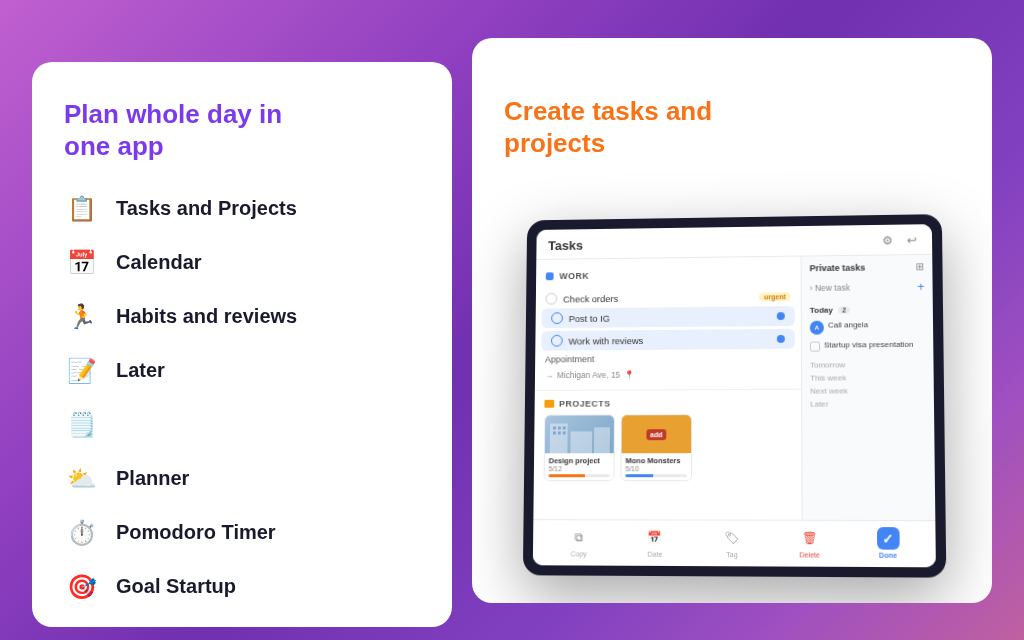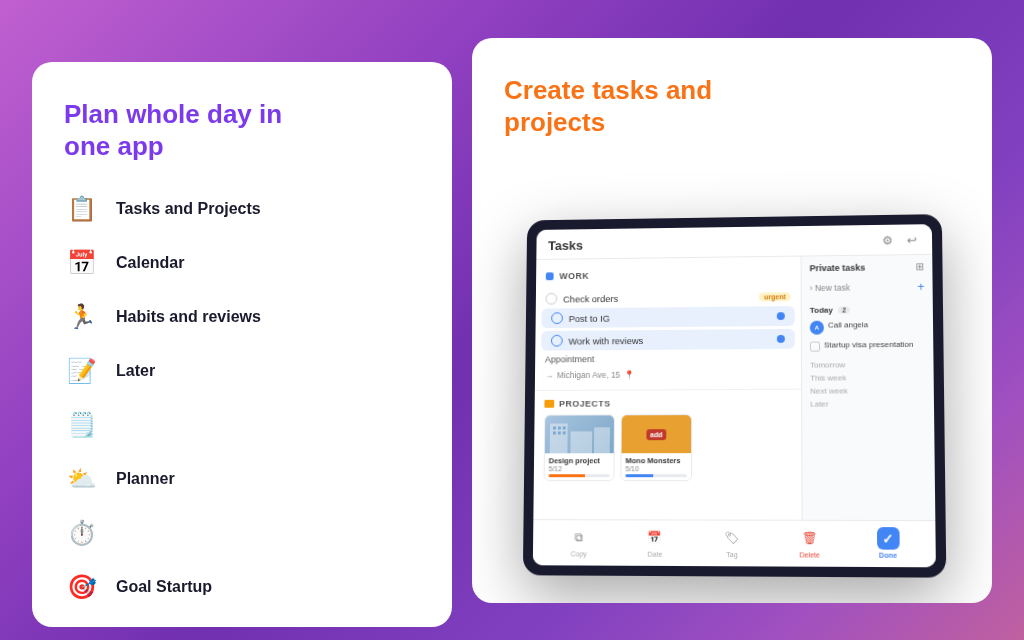--- a/index.html
+++ b/index.html
@@ -56,21 +56,21 @@
       width: 36px;
       height: 36px;
       flex-shrink: 0;
       display: flex;
       align-items: center;
       justify-content: center;
       font-size: 24px;
     }
 
     .feature-label {
-      font-size: 16px;
+      font-size: 20px;
       font-weight: 600;
       color: #1a1a2e;
     }
 
     
     .right-card {
       max-width: 520px;
       padding: 36px 32px 28px;
       display: flex;
       flex-direction: column;
@@ -556,30 +556,31 @@
     </li>
     <li class="feature-item">
       <span class="feature-icon">🗒️</span>
     </li>
     <li class="feature-item">
       <span class="feature-icon">⛅</span>
       <span class="feature-label">Planner</span>
     </li>
     <li class="feature-item">
       <span class="feature-icon">⏱️</span>
+      <span class="feature-label">Pomodoro Timer</span>
     </li>
     <li class="feature-item">
       <span class="feature-icon">🎯</span>
       <span class="feature-label">Goal Startup</span>
     </li>
   </ul>
 </div>
 
 <div class="card right-card">
-  <h1 style="white-space: pre-line;">Create tasks and
+  <h1 style="white-space: pre-line; margin-top: 21px;">Create tasks and
 projects</h1>
 
   <div class="tablet-container">
     <div class="tablet">
       <div class="tablet-screen">
         <div class="app-content">
 
           <div class="app-header">
             <span class="app-header-title">Tasks</span>
             <div class="app-header-icons">

